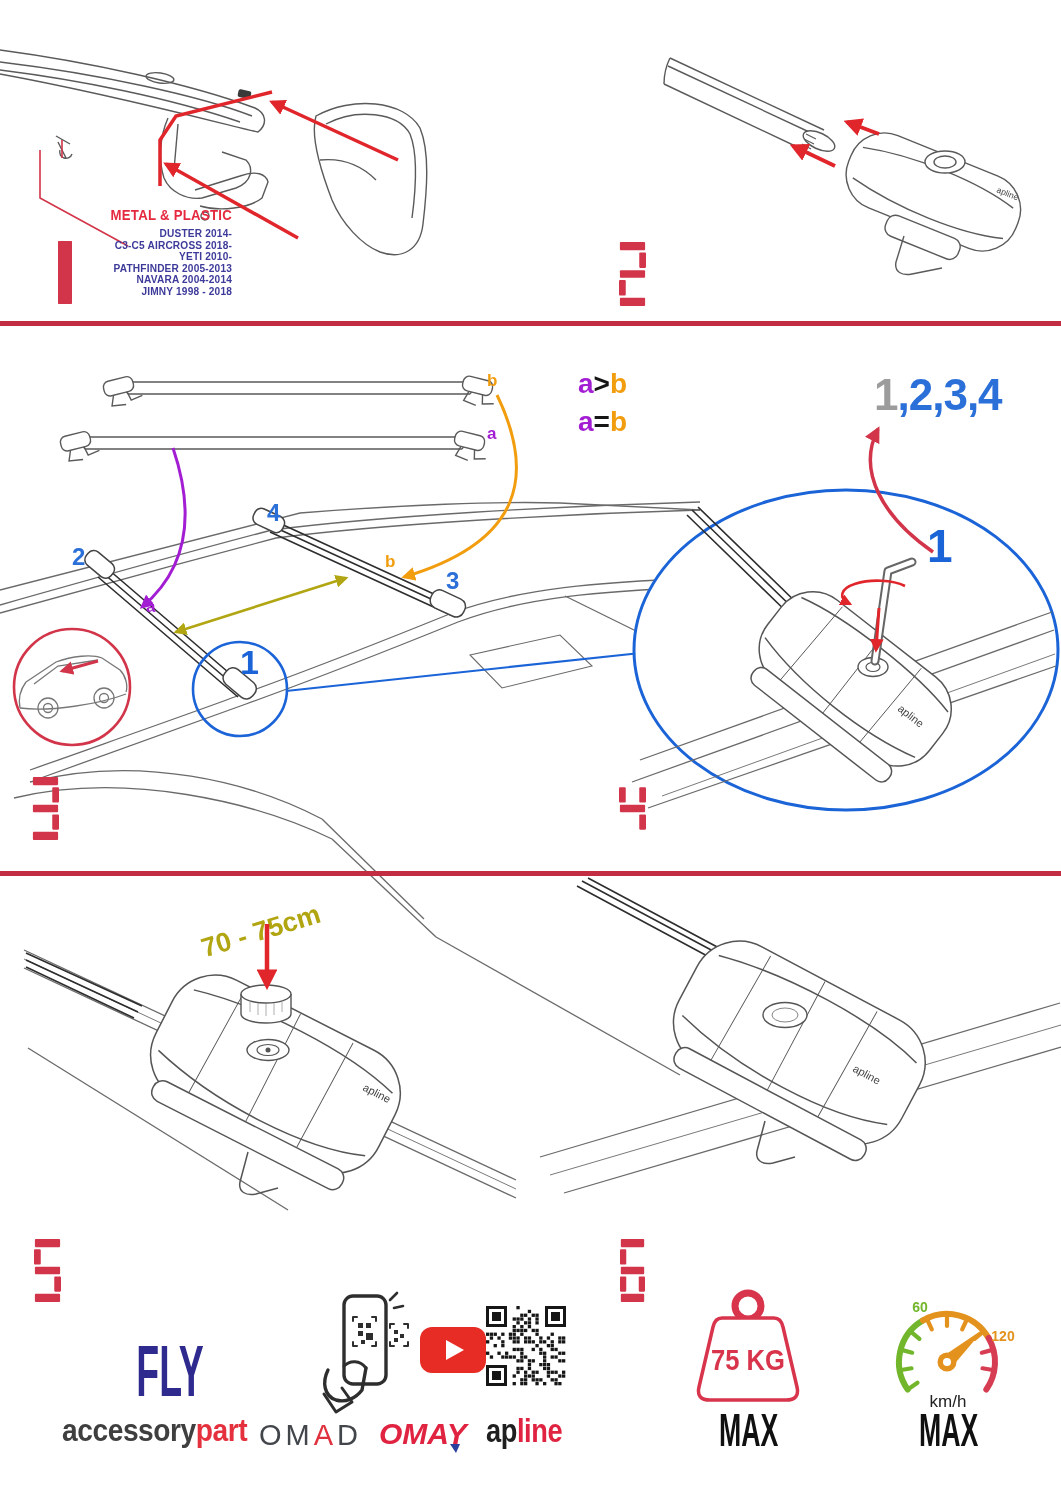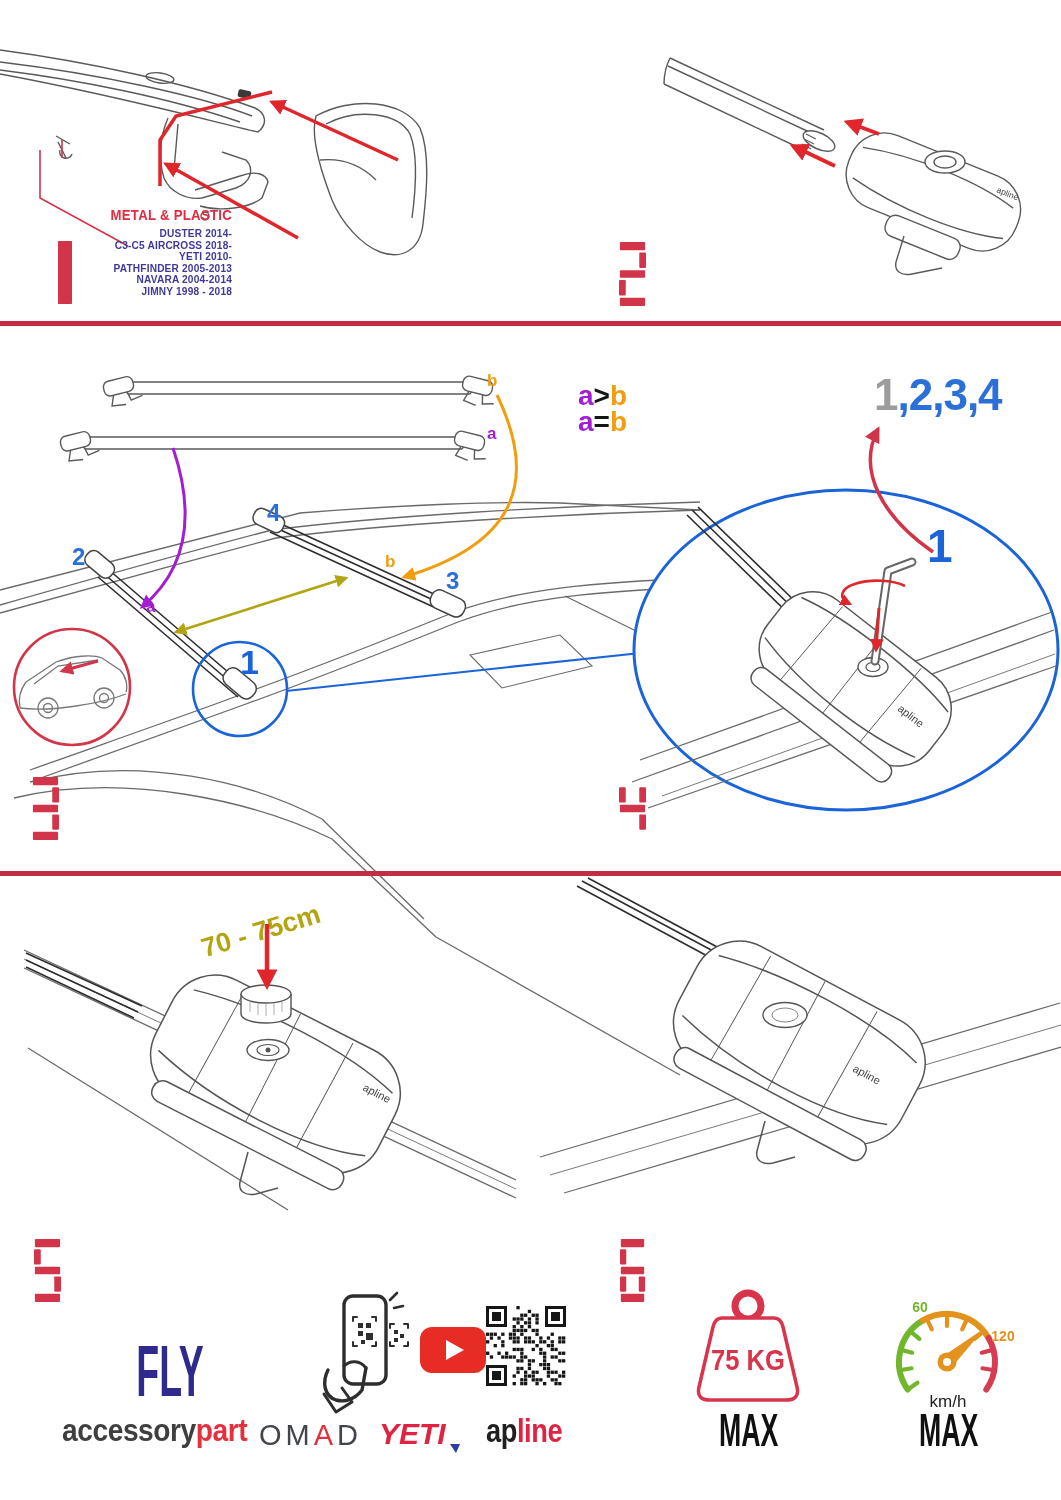--- a/index.html
+++ b/index.html
@@ -237,21 +237,21 @@
       <path d="M912,232 L888,241 L875,331" stroke="#fff" stroke-width="5" fill="none" stroke-linecap="round" stroke-linejoin="round"></path>
     </g>
     <path d="M905,256 A32,13 0 1 0 850,274" fill="none" stroke="#e0252b" stroke-width="2.6" marker-end="url(#ah-red)"></path>
     <line x1="879" y1="278" x2="876" y2="320" stroke="#e0252b" stroke-width="3" marker-end="url(#ah-red)"></line>
     <path d="M933,222 C884,188 856,142 878,99" stroke="#d23549" stroke-width="3.5" fill="none" marker-end="url(#ah-crimson)"></path>
     <text transform="translate(897,380) rotate(38)" font-size="11" fill="#444">apline</text>
   </svg>
 
   <span class="lbl orange" style="left:487px;top:372px;font-size:17px">b</span>
   <span class="lbl purple" style="left:487px;top:425px;font-size:17px">a</span>
-  <div class="rule" style="left:578px;top:382px">
+  <div class="rule" style="left:578px;top:370px">
     <span class="purple">a</span><span class="op">&gt;</span><span class="orange">b</span>
   </div>
   <div class="rule" style="left:578px;top:408px">
     <span class="purple">a</span><span class="op">=</span><span class="orange">b</span>
   </div>
   <span class="lbl blue" style="left:72px;top:545px;font-size:24px">2</span>
   <span class="lbl blue" style="left:267px;top:501px;font-size:24px">4</span>
   <span class="lbl blue" style="left:446px;top:569px;font-size:24px">3</span>
   <span class="lbl orange" style="left:385px;top:553px;font-size:17px">b</span>
   <span class="lbl purple" style="left:146px;top:598px;font-size:17px">a</span>
@@ -563,19 +563,19 @@
     <circle cx="65" cy="68" r="4" fill="#fff"></circle>
     <text x="38" y="18" text-anchor="middle" font-size="14" font-weight="bold" fill="#72b62c">60</text>
     <text x="121" y="47" text-anchor="middle" font-size="14" font-weight="bold" fill="#e3921e">120</text>
   </svg>
   <div class="kmh">km/h</div>
   <div class="max" style="left:898px;top:1407px">MAX</div>
 
   <div class="omad">
     <span>OM</span><span class="red-a">A</span><span>D</span>
   </div>
-  <div class="omay">YETI</div>
+  <div class="omay">OMAY</div>
   <div class="omay-accent"></div>
   <div class="apline">
     <span class="p1">ap</span><span class="p2">line</span>
   </div>
 
 </div>
 
 </body></html>

